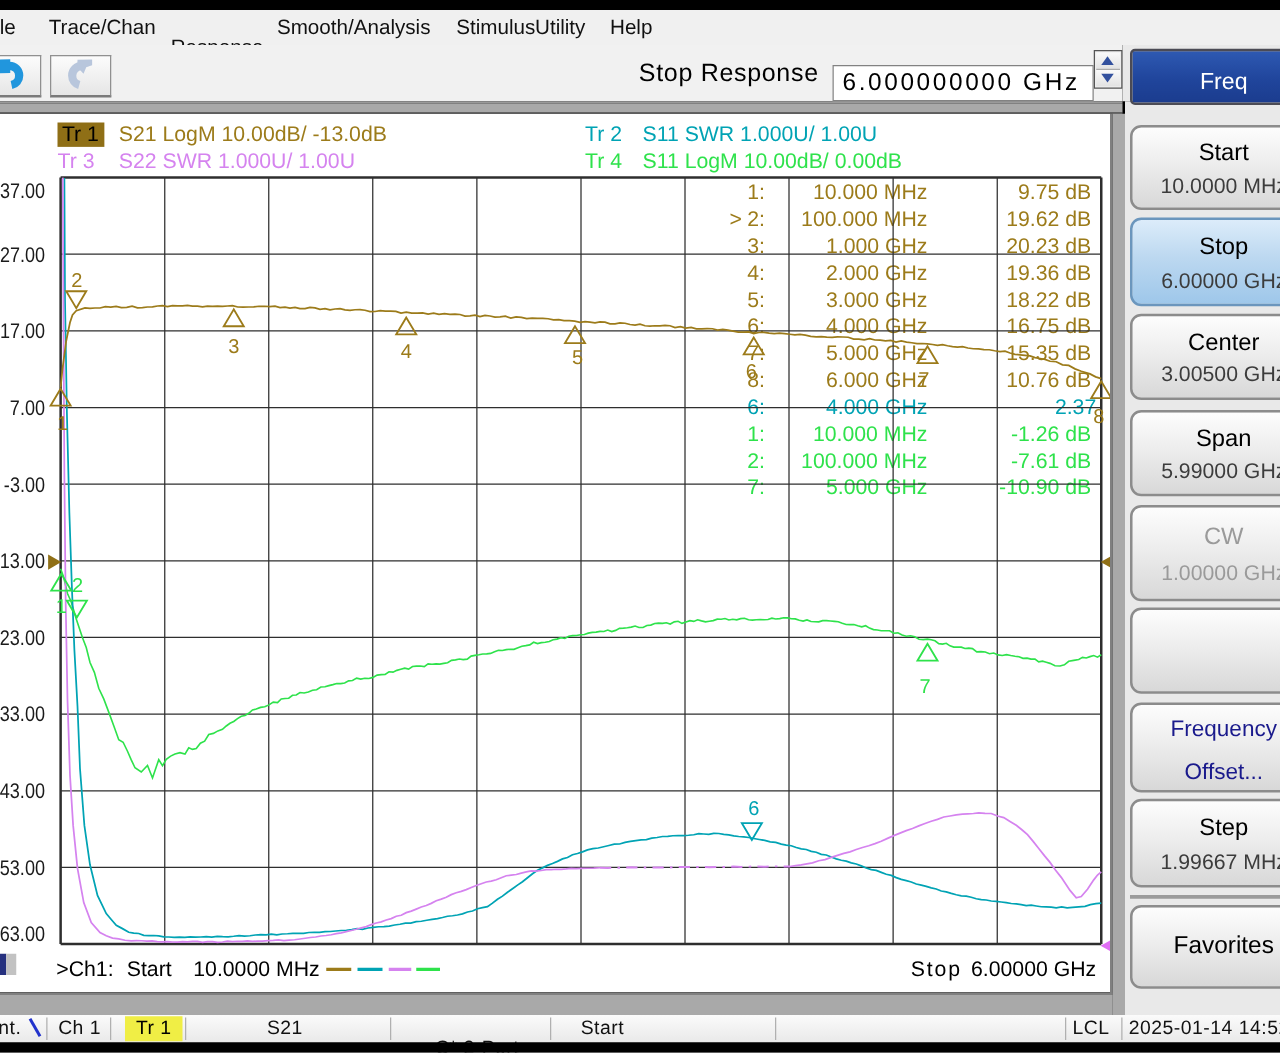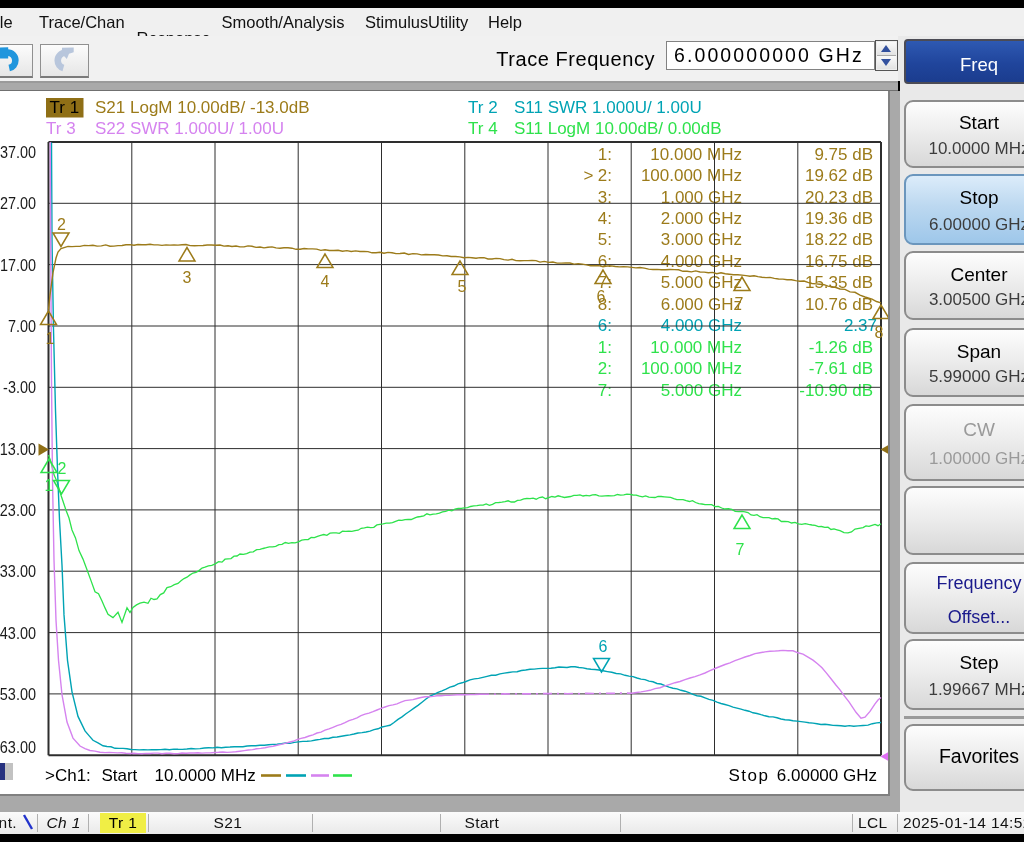--- a/index.html
+++ b/index.html
@@ -21,22 +21,22 @@
 <svg width="41" height="29">
 <path d="M18.2,23.05 A7.75,7.75 0 0 0 24.35,15.4 A7.75,7.75 0 0 0 16.6,7.65" fill="none" stroke="#2196dd" stroke-width="6.6"></path>
 <polygon points="17.2,2.3 17.2,13.4 1.5,13.8 1.5,2.9" fill="#2196dd"></polygon>
 <polygon points="3.5,2.9 3.5,13.6 -6,8" fill="#2196dd"></polygon>
 </svg></div>
 <div style="position:absolute;left:40px;top:44px;width:47px;height:31px;background:linear-gradient(180deg,#fcfcfc,#e6e6e6);border:1px solid #909090;border-bottom:2px solid #7a7a7a">
 <svg width="47" height="29">
 <path d="M22.4,23.0 A7.75,7.75 0 0 1 16.75,15.5 A7.75,7.75 0 0 1 24.5,7.75" fill="none" stroke="#b8c6dc" stroke-width="6.6"></path>
 <polygon points="21,2.8 32.7,2.6 32.7,7.2 28,8.7 25.8,13.9 20.8,8.5" fill="#b8c6dc"></polygon>
 </svg></div>
-<div style="position:absolute;left:450px;top:44px;width:205px;height:30px;line-height:30px;text-align:right;font-size:20px;letter-spacing:0.55px;color:#000">Trace Frequency</div>
-<div style="position:absolute;left:666px;top:41px;width:200px;height:27px;background:#fff;border:1px solid #828282;font-size:19.5px;letter-spacing:2.1px;line-height:27px;padding-left:7px;color:#000;overflow:hidden;white-space:nowrap">6.000000000 GHz</div>
+<div style="position:absolute;left:450px;top:44px;width:205px;height:30px;line-height:30px;text-align:right;font-size:20px;letter-spacing:0.55px;color:#000">Stop Response</div>
+<div style="position:absolute;left:666px;top:52px;width:200px;height:27px;background:#fff;border:1px solid #828282;font-size:19.5px;letter-spacing:2.1px;line-height:27px;padding-left:7px;color:#000;overflow:hidden;white-space:nowrap">6.000000000 GHz</div>
 <div style="position:absolute;left:875px;top:40px;width:21px;height:29px;border:1.5px solid #555;background:#ededed">
  <div style="position:absolute;left:1px;top:1px;width:19px;height:13px;background:linear-gradient(180deg,#fafafa,#e2e2e2);border-bottom:1px solid #aaa"></div>
  <div style="position:absolute;left:1px;top:15px;width:19px;height:13px;background:linear-gradient(180deg,#fafafa,#e2e2e2)"></div>
  <div style="position:absolute;left:5px;top:4px;width:0;height:0;border-left:5.5px solid transparent;border-right:5.5px solid transparent;border-bottom:7px solid #33519e"></div>
  <div style="position:absolute;left:5px;top:18px;width:0;height:0;border-left:5.5px solid transparent;border-right:5.5px solid transparent;border-top:7px solid #33519e"></div>
 </div>
 
 <div style="position:absolute;left:0;top:81px;width:898px;height:2px;background:#9a9a9a"></div>
 <div style="position:absolute;left:0;top:83px;width:898px;height:6.5px;background:#a9a9a9"></div>
 <div style="position:absolute;left:0;top:89.5px;width:898px;height:1.5px;background:#707070"></div>
@@ -212,21 +212,21 @@
 <div style="position:absolute;left:904px;top:724px;width:150px;height:67px;border-radius:9px;background:linear-gradient(180deg,#fdfdfd 0%,#ededed 45%,#d8d8d8 100%);border:2px solid #8c8c8c;box-sizing:border-box"></div>
 <div style="position:absolute;left:904px;top:562px;width:150px;height:72px;border-radius:9px;background:linear-gradient(180deg,#fdfdfd 0%,#ededed 45%,#d8d8d8 100%);border:2px solid #8c8c8c;box-sizing:border-box">
     <div style="position:absolute;left:0;right:0;top:9px;text-align:center;font-size:18px;color:#1a1a8c">Frequency</div>
     <div style="position:absolute;left:0;right:0;top:43px;text-align:center;font-size:18px;color:#1a1a8c">Offset...</div>
   </div>
 <div style="position:absolute;left:904px;top:716px;width:150px;height:3px;background:#9b9b9b"></div>
 <div style="position:absolute;left:904px;top:745px;width:150px;text-align:center;font-size:19.5px;color:#000">Favorites</div>
 
 <div style="position:absolute;left:0;top:812px;width:1024px;height:22px;background:linear-gradient(180deg,#fbfbfb,#e9e9e9);font-size:15.5px;letter-spacing:0.4px;color:#111">
     <span style="position:absolute;left:-22px;top:0;line-height:22px;white-space:nowrap;">Cont.</span>
-    <span style="position:absolute;left:46.5px;top:0;line-height:22px;white-space:nowrap;font-style:italic;">Ch 1</span>
+    <span style="position:absolute;left:46.5px;top:0;line-height:22px;white-space:nowrap;">Ch 1</span>
     <span style="position:absolute;left:213.5px;top:0;line-height:22px;white-space:nowrap;">S21</span>
     <span style="position:absolute;left:348px;top:16px;line-height:22px;white-space:nowrap;">C* 2-Port</span>
     <span style="position:absolute;left:464.5px;top:0;line-height:22px;white-space:nowrap;">Start</span>
     <span style="position:absolute;left:858px;top:0;line-height:22px;white-space:nowrap;text-align:right;">LCL</span>
     <span style="position:absolute;left:903px;top:0;line-height:22px;white-space:nowrap;">2025-01-14 14:52:33</span>
     <div style="position:absolute;left:37px;top:2px;width:1px;height:18px;background:#b0b0b0"></div>
     <div style="position:absolute;left:87.5px;top:2px;width:1px;height:18px;background:#b0b0b0"></div>
     <div style="position:absolute;left:148px;top:2px;width:1px;height:18px;background:#b0b0b0"></div>
     <div style="position:absolute;left:312px;top:2px;width:1px;height:18px;background:#b0b0b0"></div>
     <div style="position:absolute;left:440px;top:2px;width:1px;height:18px;background:#b0b0b0"></div>

